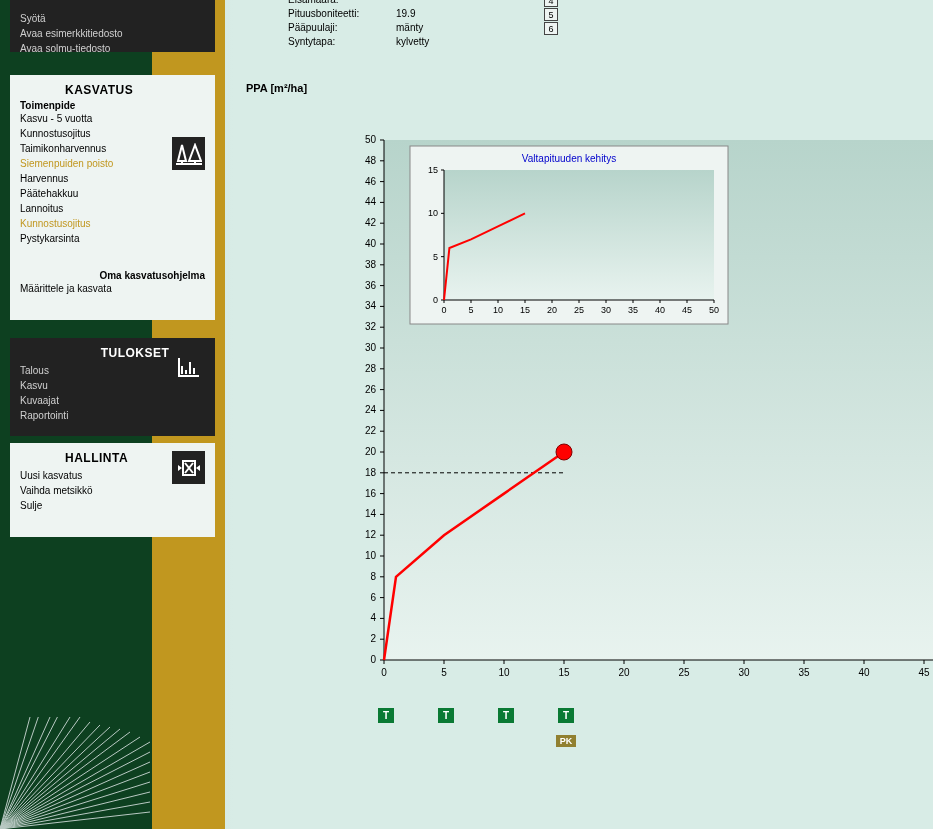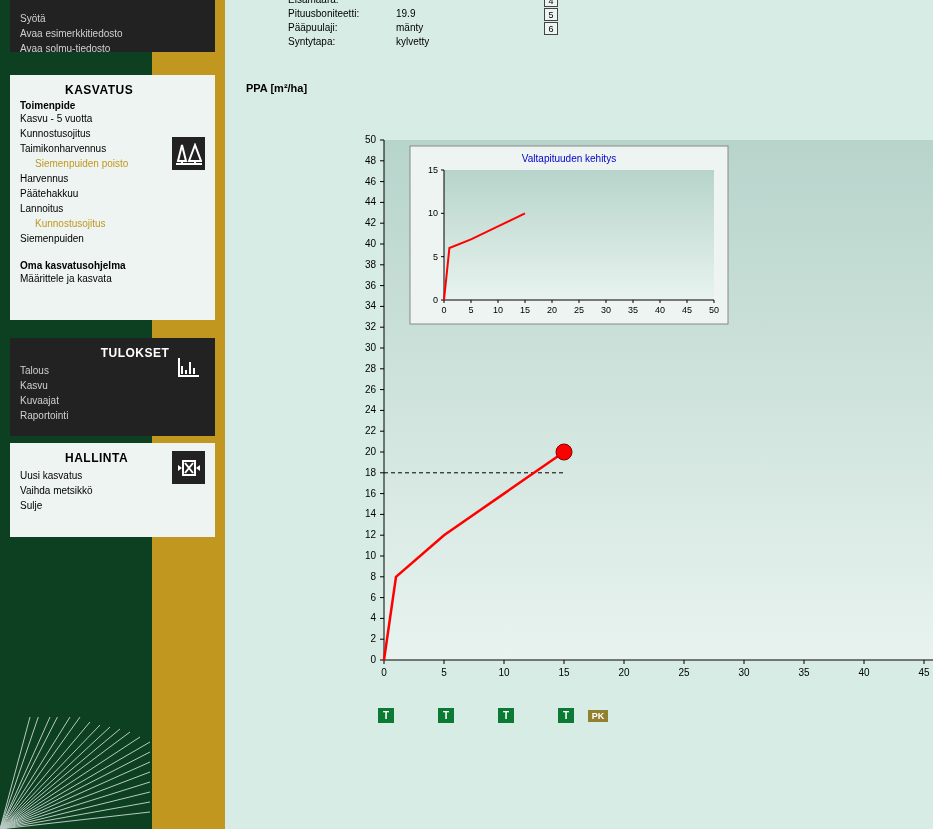--- a/index.html
+++ b/index.html
@@ -40,21 +40,21 @@
   padding-left: 45px;
 }
 .panel .sub { font-size: 10px; font-weight: bold; color: #000; margin-top: 2px;}
 .panel a, .panel span.item {
   display: block;
   font-size: 10px;
   color: #000;
   line-height: 15px;
   cursor: pointer;
 }
-.panel a.disabled { color: #c1971f; margin-left: 15px; }
+.panel a.disabled { color: #c1971f; }
 .panel-dark {
   background: #222;
 }
 .panel-dark h2 { color: #fff; text-align: center; }
 .panel-dark a { color: #d0d0d0; }
 
 
 .icon-sq {
   position: absolute;
   right: 10px;
@@ -168,23 +168,23 @@
     <div class="sub">Toimenpide</div>
     <div id="kasvatus-items">
         <a>Kasvu - 5 vuotta</a>
         <a>Kunnostusojitus</a>
         <a>Taimikonharvennus</a>
         <a class="disabled">Siemenpuiden poisto</a>
         <a>Harvennus</a>
         <a>Päätehakkuu</a>
         <a>Lannoitus</a>
         <a class="disabled">Kunnostusojitus</a>
-        <a>Siemenpuiden</a>
+        <a>Pystykarsinta</a>
       </div>
-    <div class="sub" style="margin-top:14px;">Oma kasvatusohjelma</div>
+    <div class="sub" style="margin-top:24px;text-align:right;">Oma kasvatusohjelma</div>
     <a>Määrittele ja kasvata</a>
     <div class="icon-sq" style="top:62px;">
       <svg width="26" height="22" viewBox="0 0 26 22">
           <path d="M6 2 L2 18 L10 18 Z M6 18 L6 21 M19 2 L13 18 L25 18 Z M19 18 L19 21 M0 21 L26 21" stroke="#fff" fill="none"></path>
         </svg>
     </div>
   </div>
 
   <div class="panel panel-dark" style="top:338px;height:98px;">
     <h2>TULOKSET</h2>
@@ -389,16 +389,16 @@
           <path d="M30,150 L35.4,98 L57,89.33333333333334 L84,76.33333333333333 L111,63.33333333333334" stroke="#ff0000" stroke-width="2" fill="none"></path>
         </g>
       </svg>
   </div>
 
   <div class="ticons" id="ticons">
       <div class="ticon" style="left: -1px; top: 0px;">T</div>
       <div class="ticon" style="left: 59px; top: 0px;">T</div>
       <div class="ticon" style="left: 119px; top: 0px;">T</div>
       <div class="ticon" style="left: 179px; top: 0px;">T</div>
-      <div class="pkicon" style="left: 177px; top: 2px; margin-left: 32px;">PK</div>
+      <div class="pkicon" style="left: 177px; top: 27px;">PK</div>
     </div>
 
 </div>
 
 </body></html>

